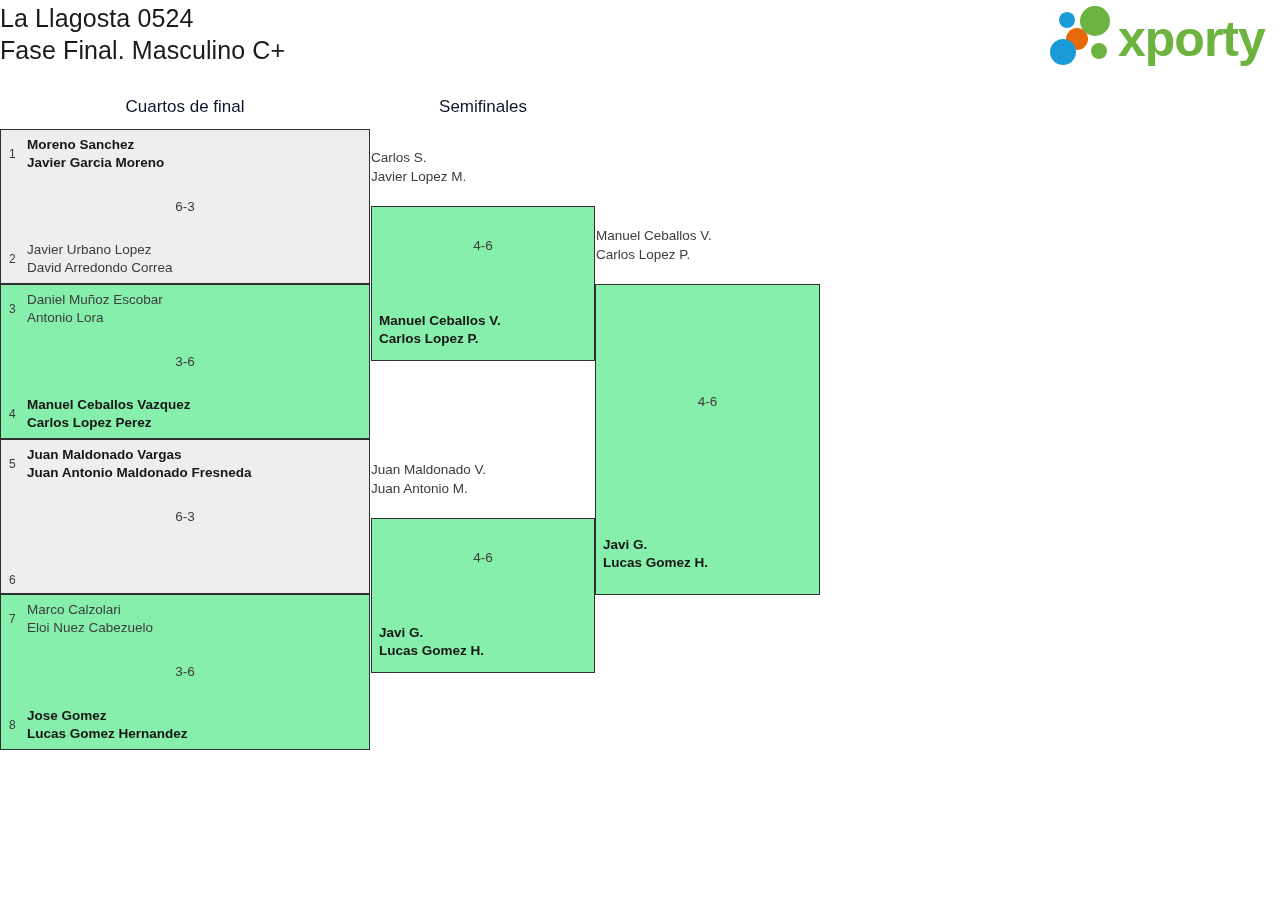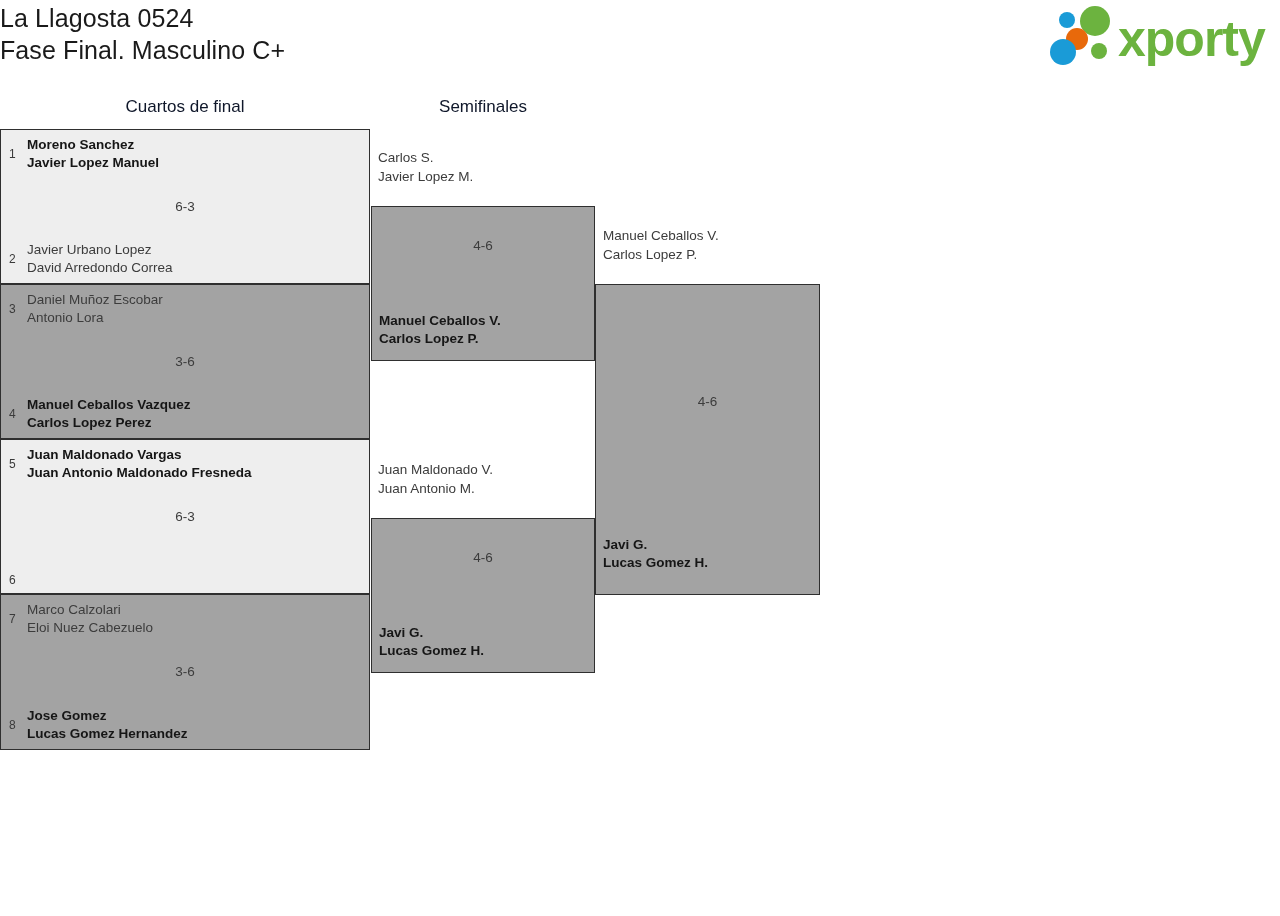--- a/index.html
+++ b/index.html
@@ -41,21 +41,21 @@
   .round-head.r1 { left: 0px;   top: 96px; width: 370px; }
   .round-head.r2 { left: 371px; top: 96px; width: 224px; }
   .round-head.r3 { left: 596px; top: 96px; width: 224px; }
 
   
   .bracket { position: absolute; left: 0; top: 0; width: 1280px; height: 916px; }
 
   .match {
     position: absolute;
     border: 1px solid #2f2f2f;
-    background: #a3a3a3;
+    background: #86efac;
   }
   .match.shaded { background: #eeeeee; }
 
   .team {
     position: absolute;
     left: 0;
     width: 100%;
     display: flex;
     align-items: center;
     padding-left: 8px;
@@ -85,21 +85,21 @@
     width: 100%;
     text-align: center;
     font-size: 13.5px;
     line-height: 18px;
     color: #3c3c3c;
   }
 
   
   .feed {
     position: absolute;
-    padding-left: 7px;
+    padding-left: 0;
   }
   .feed .names { line-height: 18px; }
 </style>
 </head>
 <body>
 
 <div class="page">
 
   <div class="header">
     <div class="title-block">
@@ -126,21 +126,21 @@
   <div class="round-head r1">Cuartos de final</div>
   <div class="round-head r2">Semifinales</div>
 
   <div class="bracket">
 
     <div class="match shaded" style="left:0px; top:129px; width:370px; height:155px;">
       <div class="team top">
         <span class="seed">1</span>
         <span class="names winner">
           <span>Moreno Sanchez</span><br>
-          <span>Javier Lopez Manuel</span>
+          <span>Javier Garcia Moreno</span>
         </span>
       </div>
       <div class="score" style="top:68px;">6-3</div>
       <div class="team bottom">
         <span class="seed">2</span>
         <span class="names">
           <span>Javier Urbano Lopez</span><br>
           <span>David Arredondo Correa</span>
         </span>
       </div>

